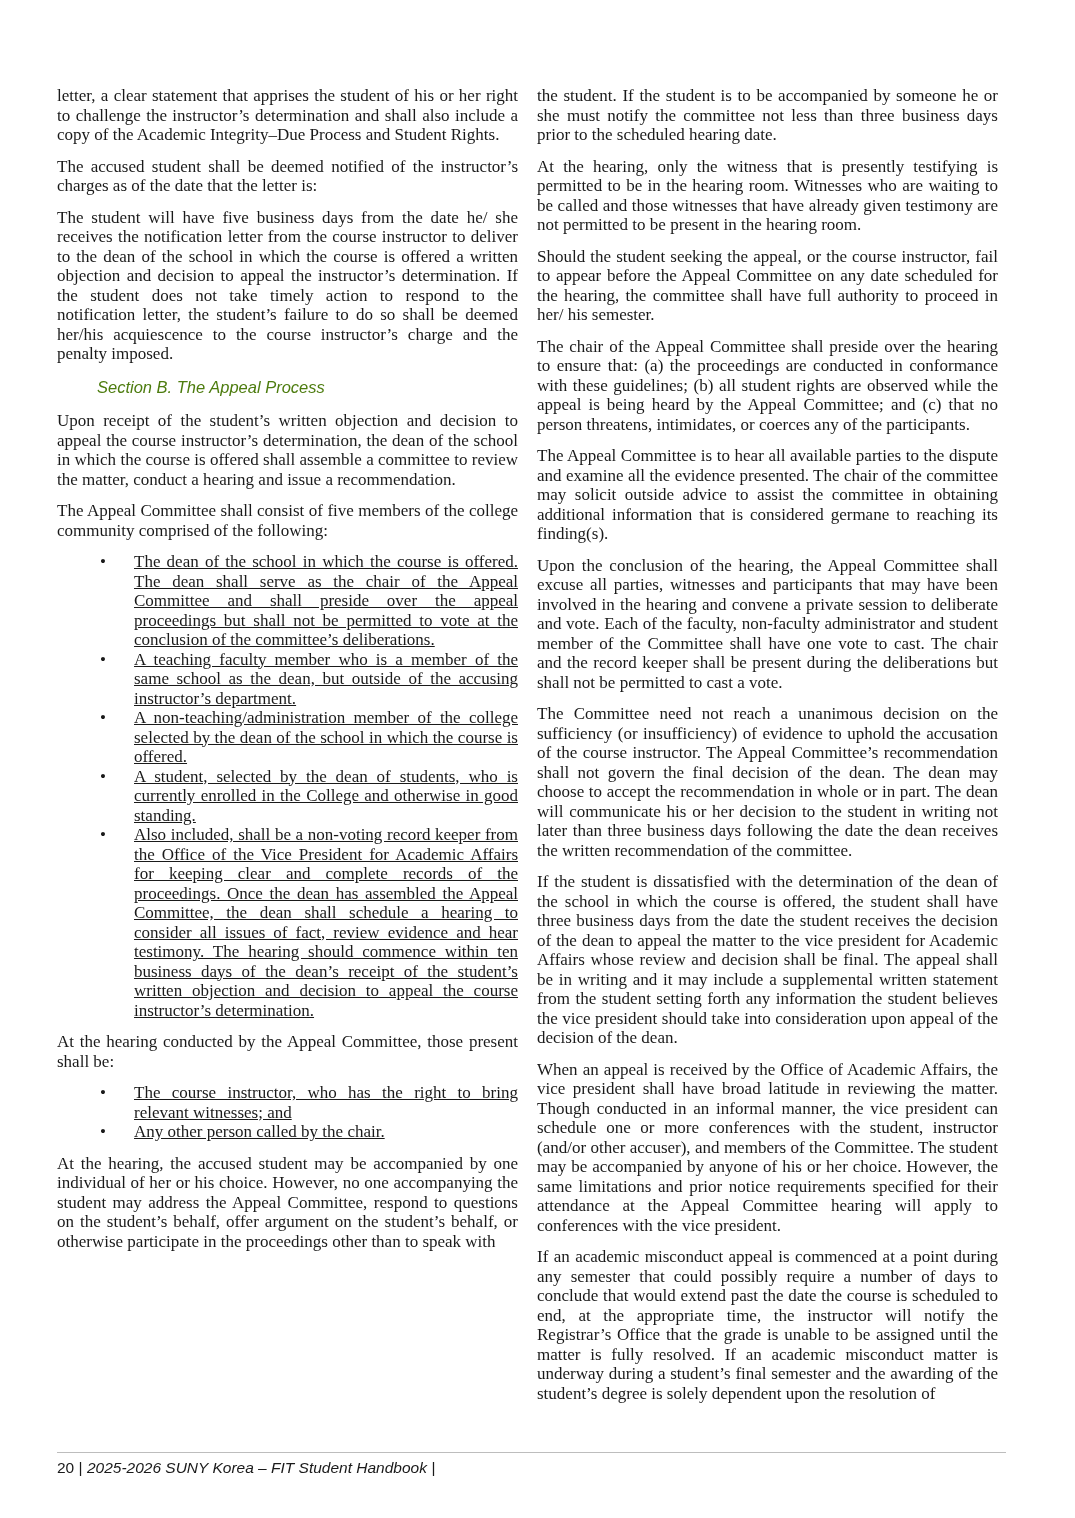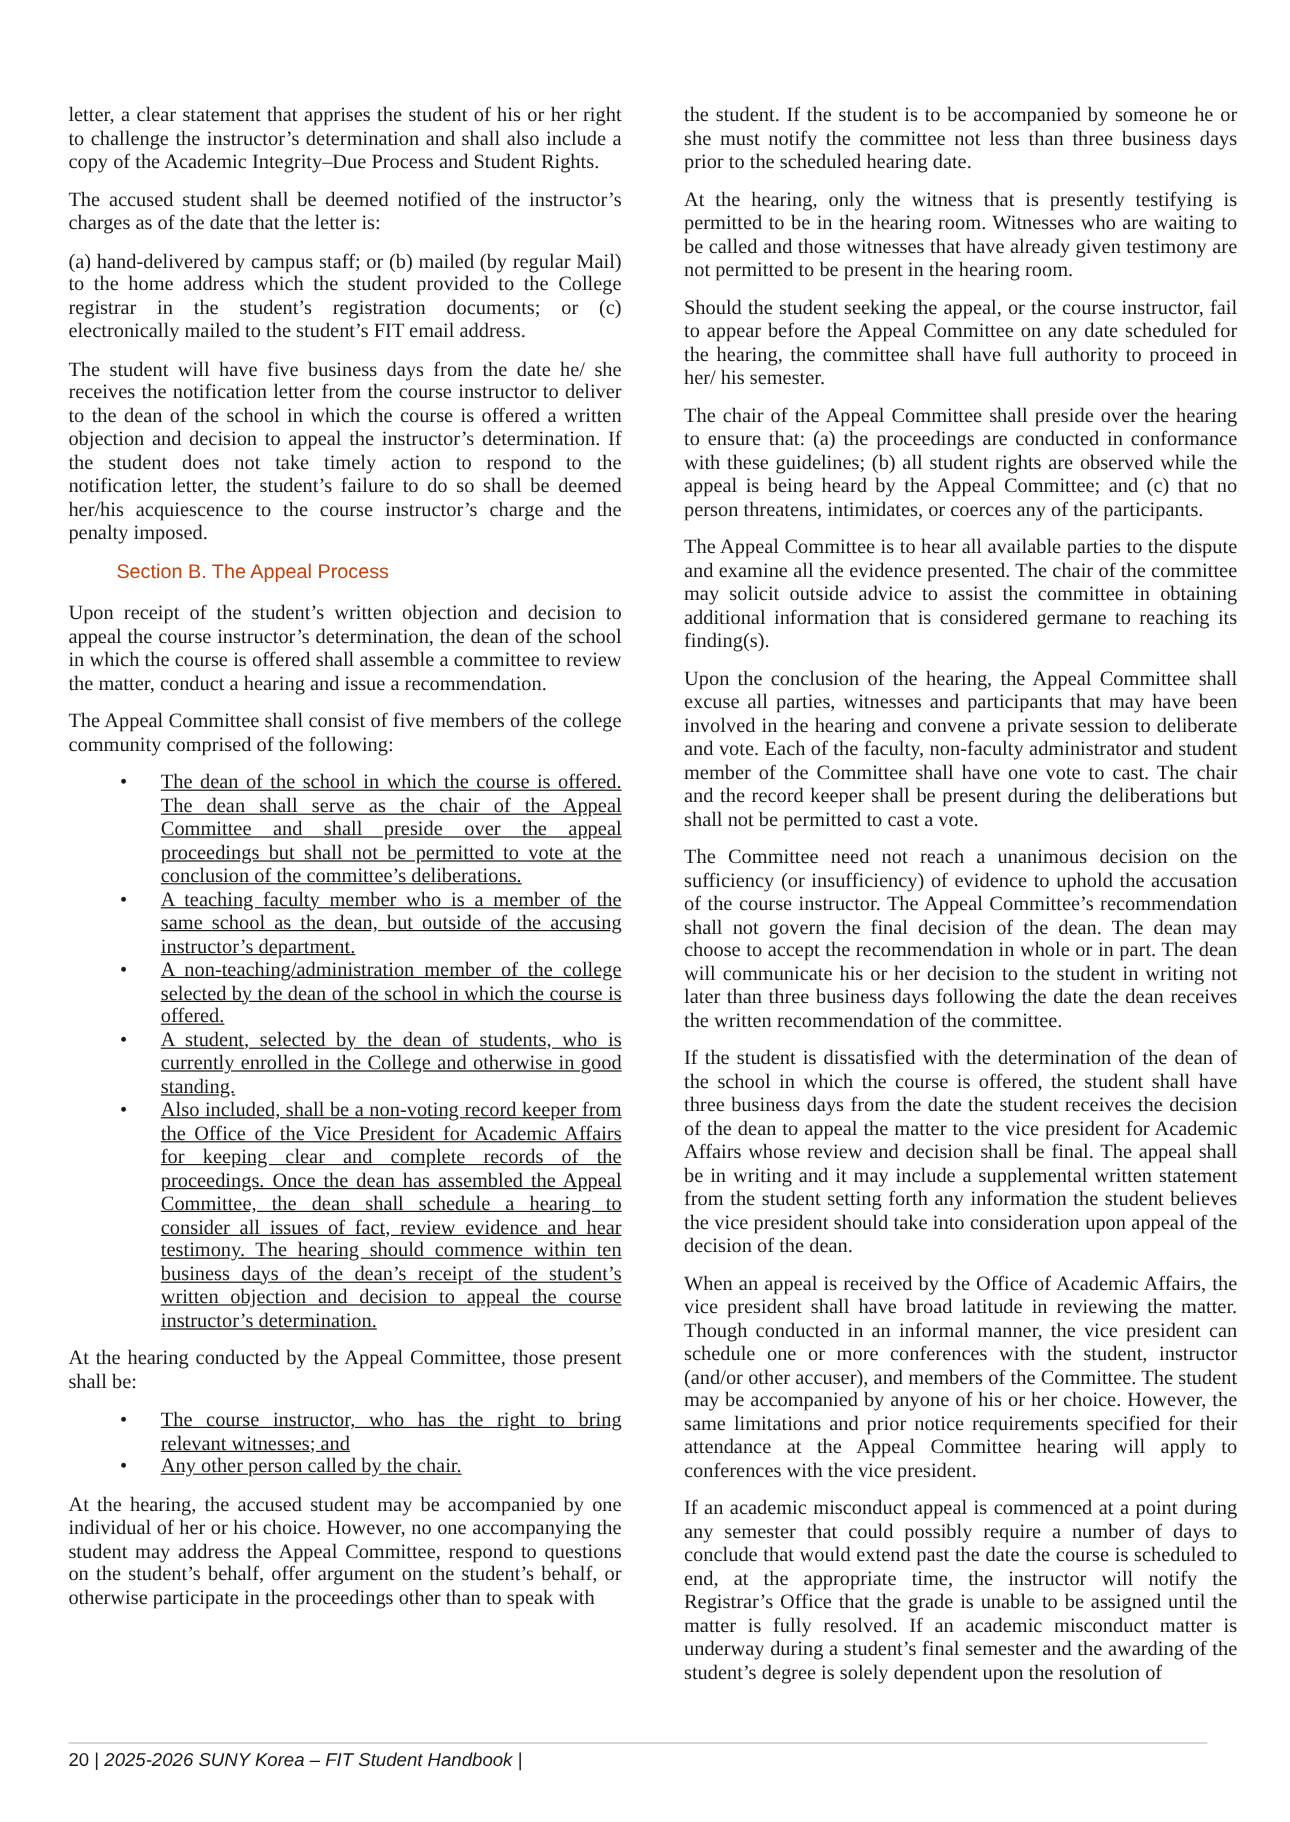--- a/index.html
+++ b/index.html
@@ -12,40 +12,41 @@
     width: 1075px;
     height: 1518px;
     margin: 0 auto;
     background: #ffffff;
     overflow: hidden;
     font-family: "Liberation Serif", "DejaVu Serif", serif;
     color: #1a1a1a;
   }
   .content {
     display: flex;
-    gap: 52px;
+    gap: 19px;
     padding: 86px 57px 0 57px;
   }
   .col {
     width: 461px;
     flex: 0 0 461px;
   }
   .col p {
     margin: 0 0 12px 0;
     font-size: 17px;
     line-height: 19.5px;
     text-align: justify;
   }
   .section-heading {
     font-family: "Liberation Sans", "DejaVu Sans", sans-serif;
     font-size: 16.5px;
     font-weight: 400;
     line-height: 19.5px;
     margin: 14px 0 14px 40px;
-    color: #c2410c;
+    color: #4d7c0f;
+    font-style: italic;
   }
   .bullets {
     margin: 0 0 12px 0;
   }
   .bullet {
     position: relative;
     padding-left: 77px;
     font-size: 17px;
     line-height: 19.5px;
     text-align: justify;
@@ -81,21 +82,20 @@
 </style>
 </head>
 <body>
 
 <div class="page">
   <div class="content">
 
     <div class="col">
       <p>letter, a clear statement that apprises the student of his or her right to challenge the instructor’s determination and shall also include a copy of the Academic Integrity–Due Process and Student Rights.</p>
       <p>The accused student shall be deemed notified of the instructor’s charges as of the date that the letter is:</p>
-      <p>(a) hand-delivered by campus staff; or (b) mailed (by regular Mail) to the home address which the student provided to the College registrar in the student’s registration documents; or (c) electronically mailed to the student’s FIT email address.</p>
       <p>The student will have five business days from the date he/ she receives the notification letter from the course instructor to deliver to the dean of the school in which the course is offered a written objection and decision to appeal the instructor’s determination. If the student does not take timely action to respond to the notification letter, the student’s failure to do so shall be deemed her/his acquiescence to the course instructor’s charge and the penalty imposed.</p>
       <div class="section-heading">Section B. The Appeal Process</div>
       <p>Upon receipt of the student’s written objection and decision to appeal the course instructor’s determination, the dean of the school in which the course is offered shall assemble a committee to review the matter, conduct a hearing and issue a recommendation.</p>
       <p>The Appeal Committee shall consist of five members of the college community comprised of the following:</p>
       <div class="bullets">
         <div class="bullet">The dean of the school in which the course is offered. The dean shall serve as the chair of the Appeal Committee and shall preside over the appeal proceedings but shall not be permitted to vote at the conclusion of the committee’s deliberations.</div>
         <div class="bullet">A teaching faculty member who is a member of the same school as the dean, but outside of the accusing instructor’s department.</div>
         <div class="bullet">A non-teaching/administration member of the college selected by the dean of the school in which the course is offered.</div>
         <div class="bullet">A student, selected by the dean of students, who is currently enrolled in the College and otherwise in good standing.</div>
         <div class="bullet">Also included, shall be a non-voting record keeper from the Office of the Vice President for Academic Affairs for keeping clear and complete records of the proceedings. Once the dean has assembled the Appeal Committee, the dean shall schedule a hearing to consider all issues of fact, review evidence and hear testimony. The hearing should commence within ten business days of the dean’s receipt of the student’s written objection and decision to appeal the course instructor’s determination.</div>

